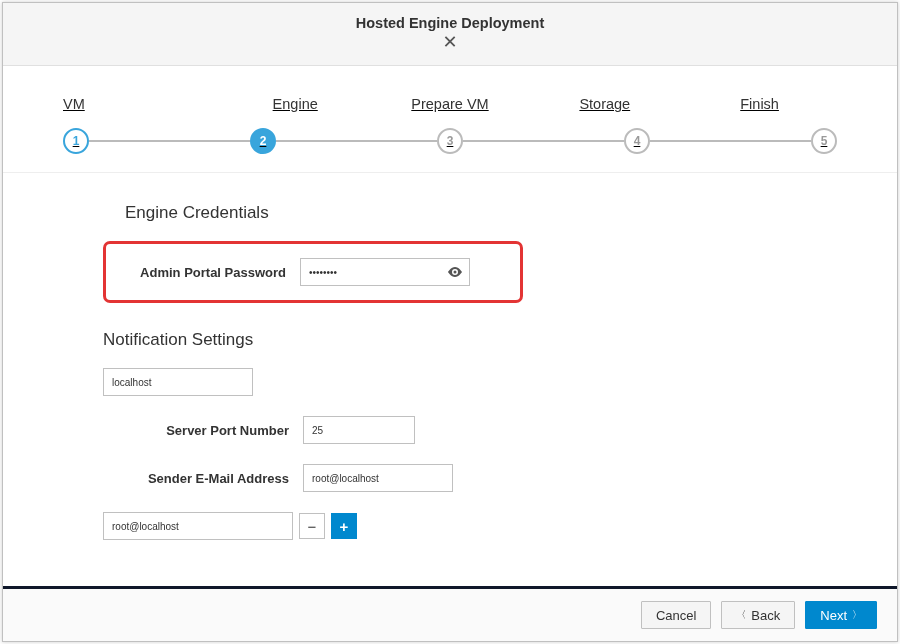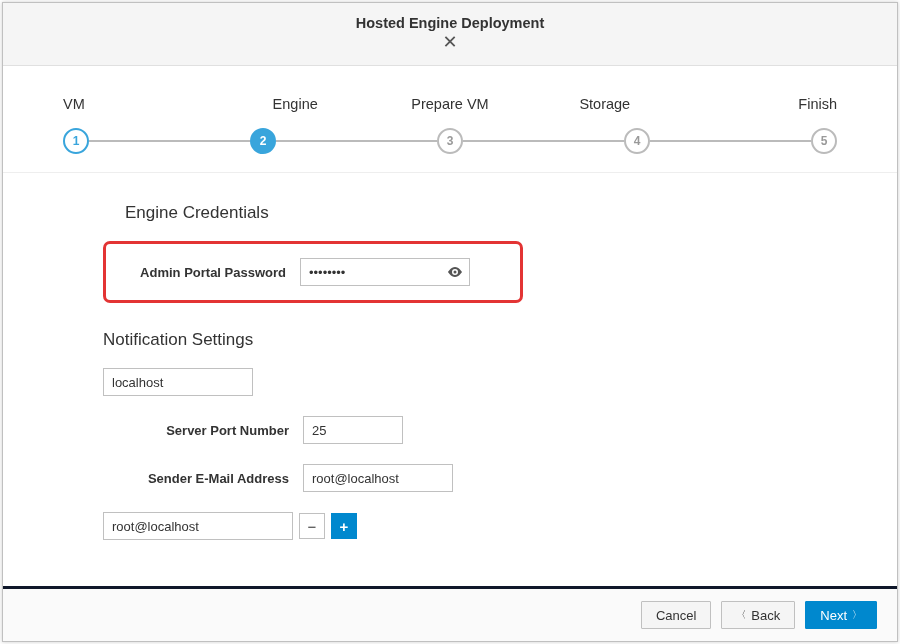--- a/index.html
+++ b/index.html
@@ -38,34 +38,35 @@
     .close-x {
       font-size: 18px;
       color: #555;
       cursor: pointer;
       padding: 0 4px;
       font-weight: normal;
     }
     .wizard-steps {
       padding: 30px 60px 18px 60px;
       border-bottom: 1px solid #eee;
+      text-decoration: underline;
     }
     .steps-row {
       display: flex;
       justify-content: space-between;
       align-items: center;
       position: relative;
     }
     .step {
       flex: 1;
       text-align: center;
       position: relative;
     }
     .step:first-child { text-align: left; }
-    .step:last-child { text-align: right; }
+    .step:last-child { text-align: center; }
     .step-label {
       font-size: 14.5px;
       color: #333;
       margin-bottom: 12px;
     }
     .circles-row {
       display: flex;
       align-items: center;
       margin-top: 4px;
     }
@@ -133,26 +134,26 @@
       color: #333;
       padding-right: 14px;
       font-weight: 600;
     }
     .highlight-box .form-row { margin-bottom: 0; }
     .highlight-box .form-label { width: 165px; }
     .text-input {
       height: 28px;
       border: 1px solid #c0c0c0;
       padding: 0 8px;
-      font-size: 13px;
+      font-size: 10px;
       color: #333;
       outline: none;
     }
     .input-w-wide { width: 150px; }
-    .input-w-med  { width: 100px; }
+    .input-w-med  { width: 112px; }
     .input-w-long { width: 190px; }
     .pwd-wrap { position: relative; display: inline-block; }
     .pwd-wrap .text-input { padding-right: 28px; width: 170px; }
     .eye-icon {
       position: absolute;
       right: 7px;
       top: 50%;
       transform: translateY(-50%);
       cursor: pointer;
       color: #555;

